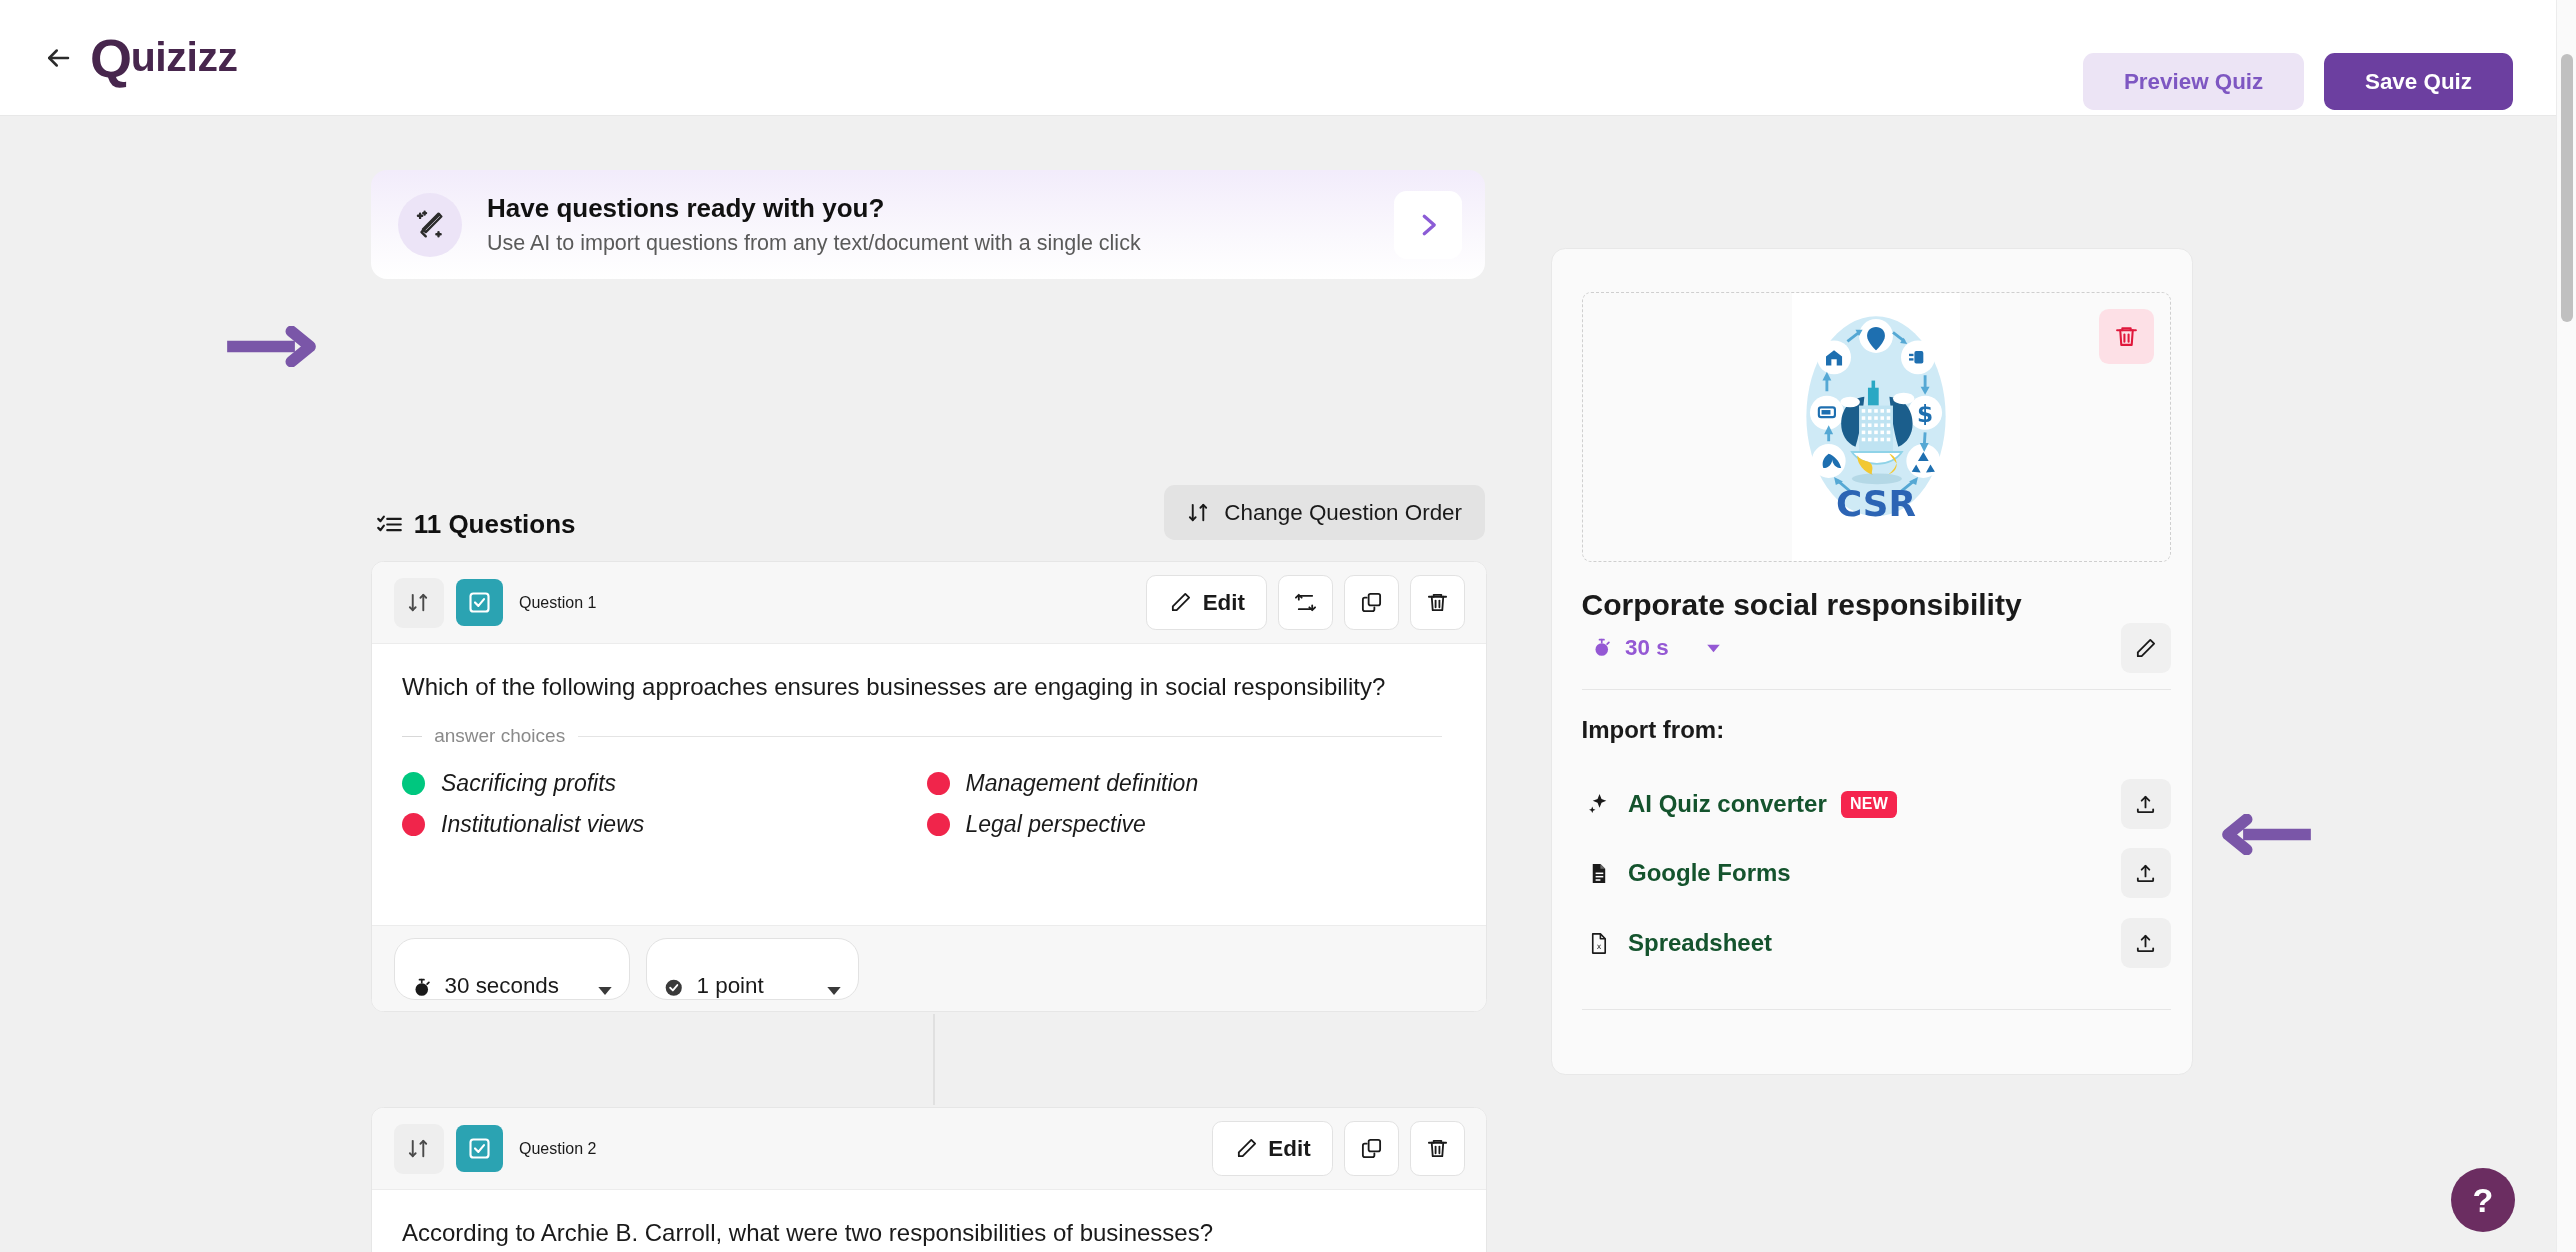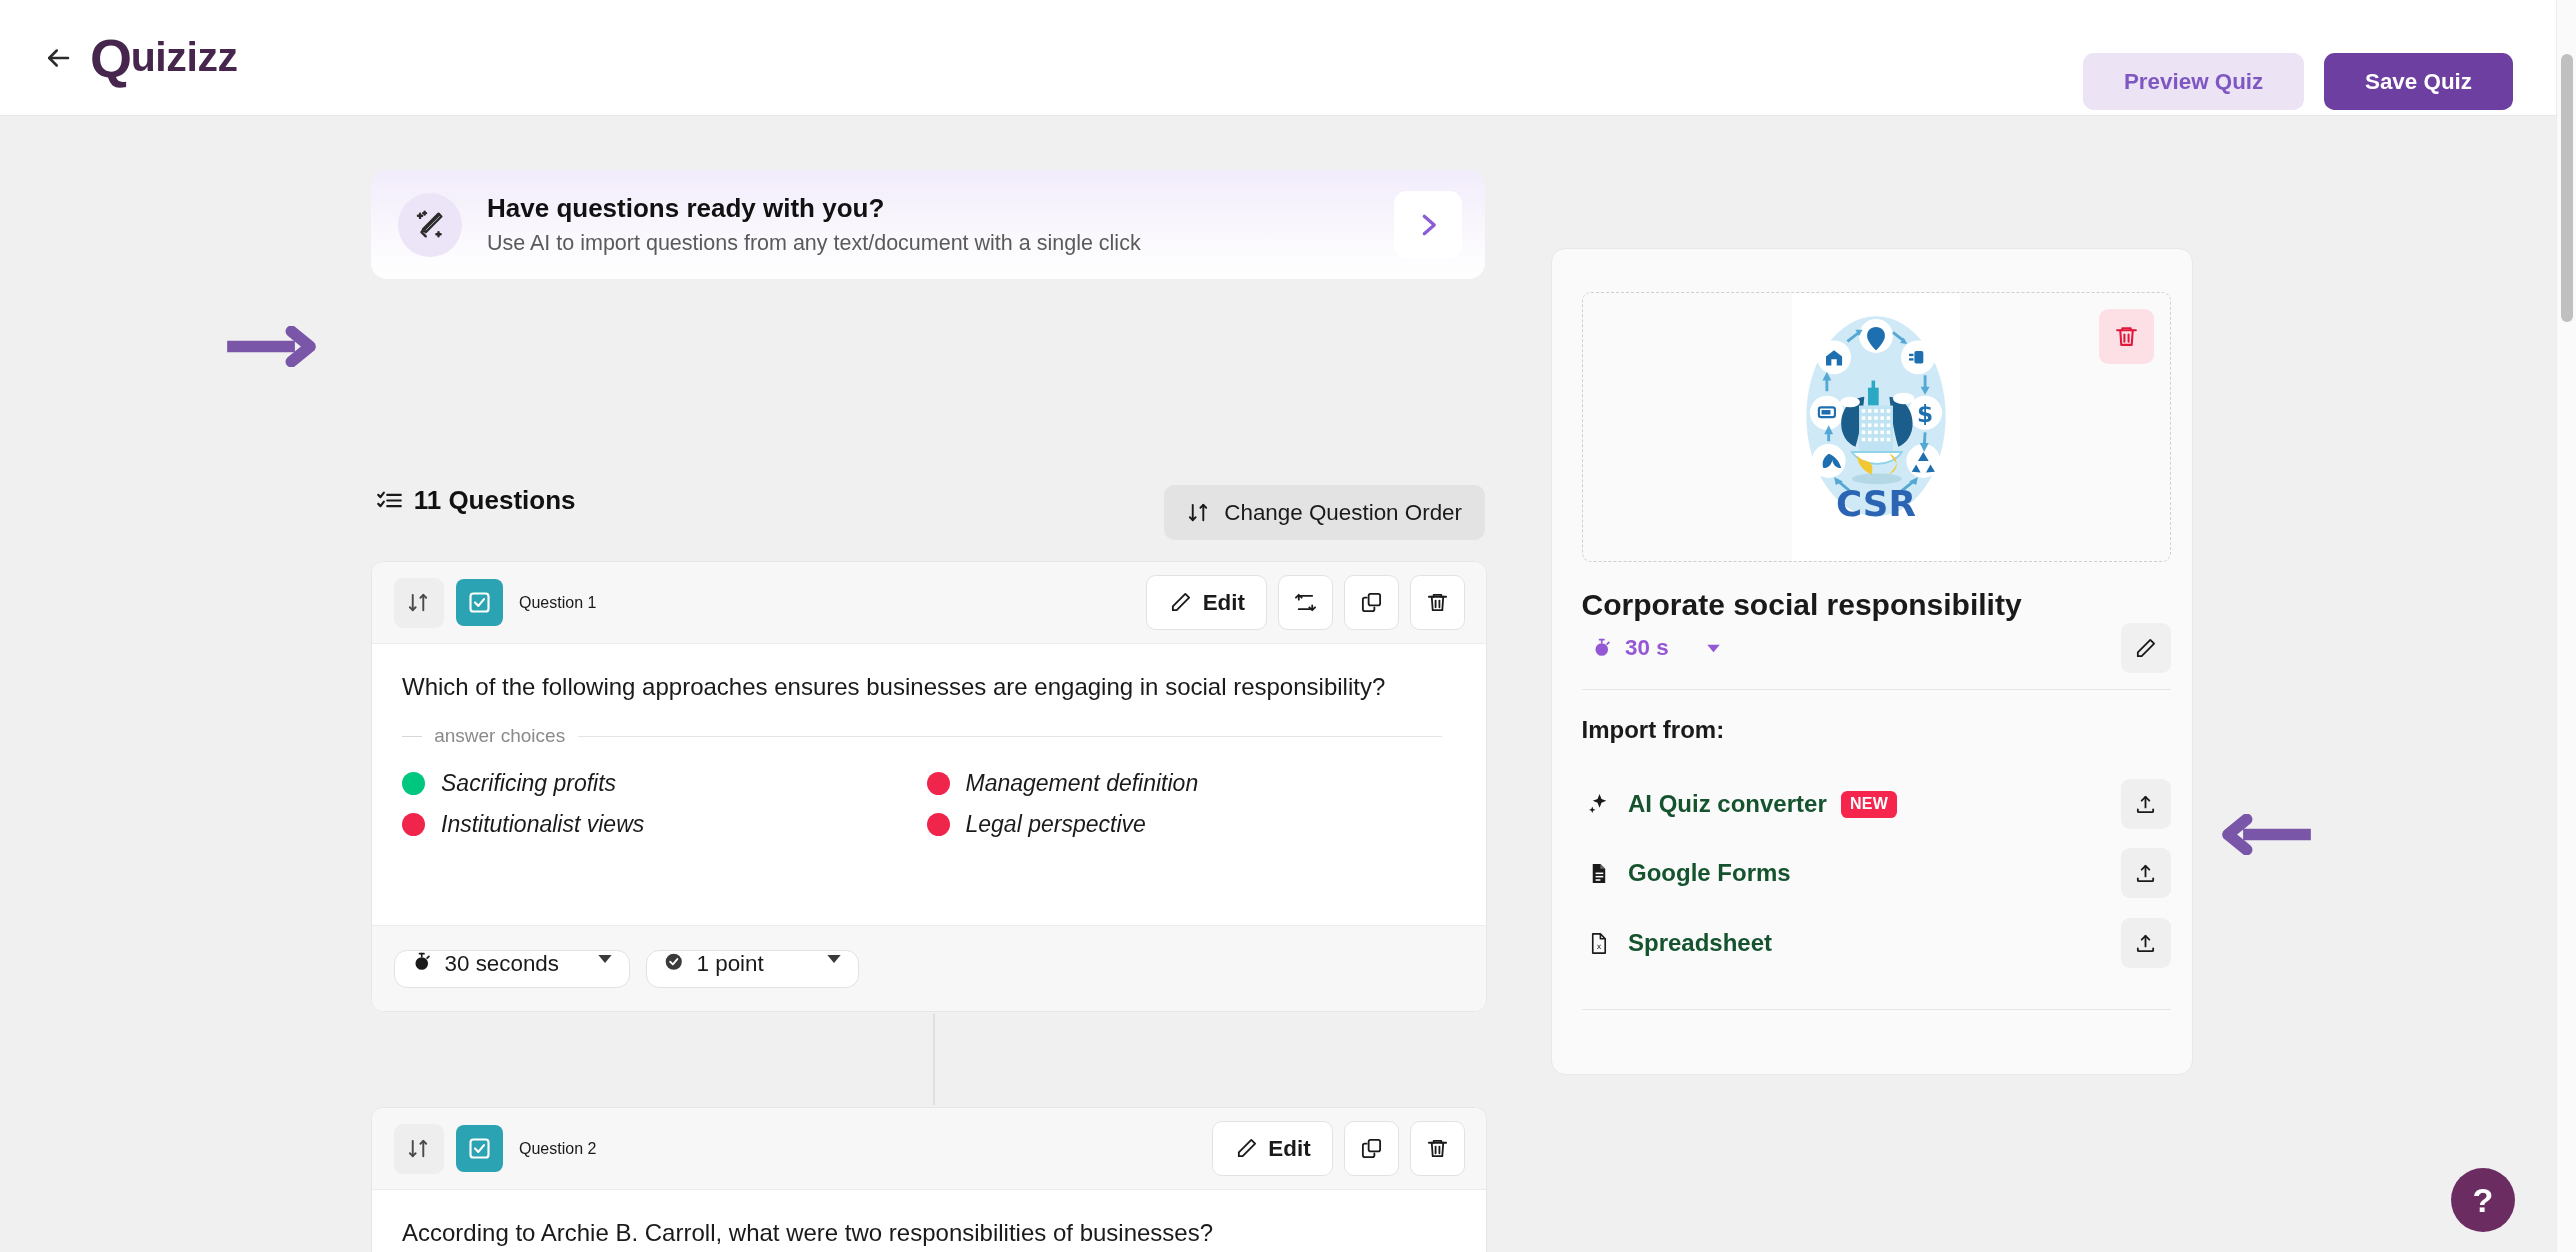--- a/index.html
+++ b/index.html
@@ -86,21 +86,21 @@
   }
 
   
   .anno-arrow-left { position: absolute; left: 225px; top: 210px; }
   .anno-arrow-right { position: absolute; left: 2216px; top: 698px; }
 
   
   .q-bar {
     position: absolute; left: 376px; top: 369px;
     width: 1109px; height: 55px;
-    display: flex; align-items: flex-start;
+    display: flex; align-items: flex-end;
   }
   .q-count {
     display: flex; align-items: center; gap: 10.7px;
     font-size: 26px; font-weight: bold; color: #111;
   }
   .btn-order {
     margin-left: auto;
     background: #e3e3e3; border: none; border-radius: 10.7px;
     height: 55px; padding: 0 23px;
     display: flex; align-items: center; gap: 14.3px;
@@ -172,23 +172,23 @@
   .dot.wrong { background: #f0254b; }
   .choice-text { font-size: 23px; color: #1a1a1a; font-style: italic; }
 
   .q-foot {
     position: absolute; bottom: 0; left: 0; right: 0;
     height: 86px; background: #f7f7f7;
     border-top: 0.9px solid #ececec;
     display: flex; align-items: center; padding: 0 21.5px; gap: 16px;
   }
   .pill {
-    height: 38px; background: #ffffff;
-    border: 0.9px solid #e2e2e2; border-radius: 13px;
-    display: flex; align-items: flex-start; gap: 12.5px;
+    height: 62px; background: #ffffff;
+    border: 0.9px solid #e2e2e2; border-radius: 21px;
+    display: flex; align-items: flex-end; gap: 12.5px;
     padding: 0 16px; font-size: 22.4px; color: #1a1a1a;
     cursor: pointer;
   }
   .pill .caret { margin-left: 25px; }
   .pill.points .caret { margin-left: 50px; }
 
   .card-gap-divider {
     position: absolute; left: 933px; top: 898px;
     width: 1.8px; height: 91px; background: #e0e0e0;
   }

